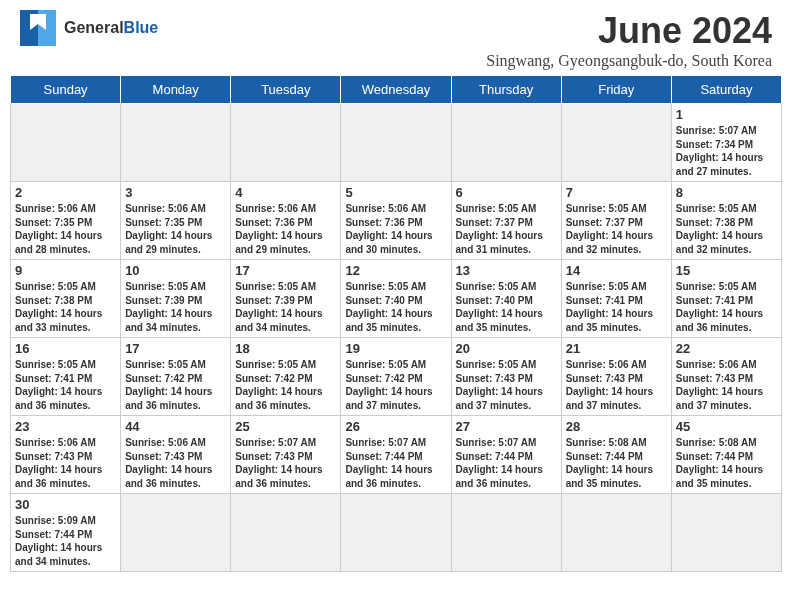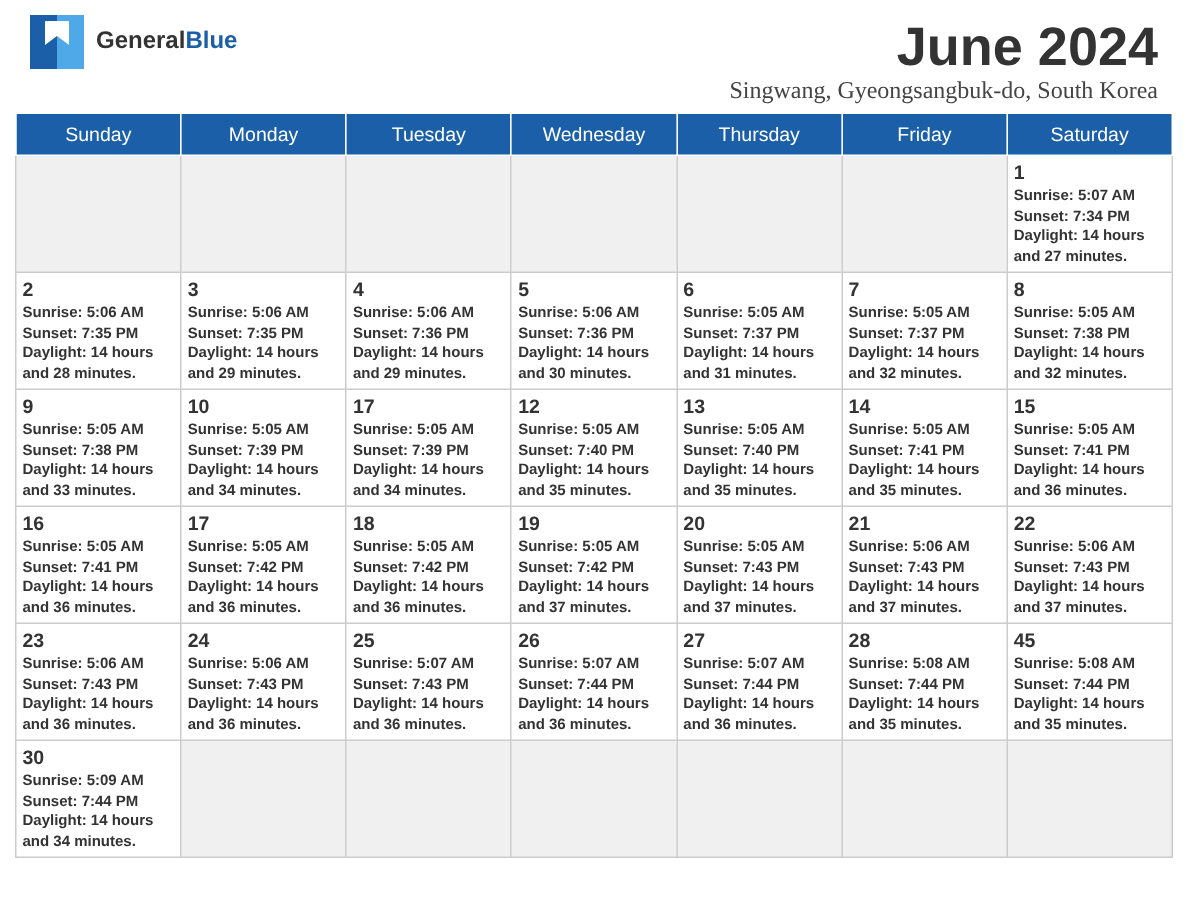--- a/index.html
+++ b/index.html
@@ -162,21 +162,21 @@
               <div class="day-num">22</div>
               <div class="day-info">Sunrise: 5:06 AM<br>Sunset: 7:43 PM<br>Daylight: 14 hours and 37 minutes.</div>
             </td>
           </tr>
           <tr>
             <td class="day-cell">
               <div class="day-num">23</div>
               <div class="day-info">Sunrise: 5:06 AM<br>Sunset: 7:43 PM<br>Daylight: 14 hours and 36 minutes.</div>
             </td>
             <td class="day-cell">
-              <div class="day-num">24</div>
+              <div class="day-num">44</div>
               <div class="day-info">Sunrise: 5:06 AM<br>Sunset: 7:43 PM<br>Daylight: 14 hours and 36 minutes.</div>
             </td>
             <td class="day-cell">
               <div class="day-num">25</div>
               <div class="day-info">Sunrise: 5:07 AM<br>Sunset: 7:43 PM<br>Daylight: 14 hours and 36 minutes.</div>
             </td>
             <td class="day-cell">
               <div class="day-num">26</div>
               <div class="day-info">Sunrise: 5:07 AM<br>Sunset: 7:44 PM<br>Daylight: 14 hours and 36 minutes.</div>
             </td>

